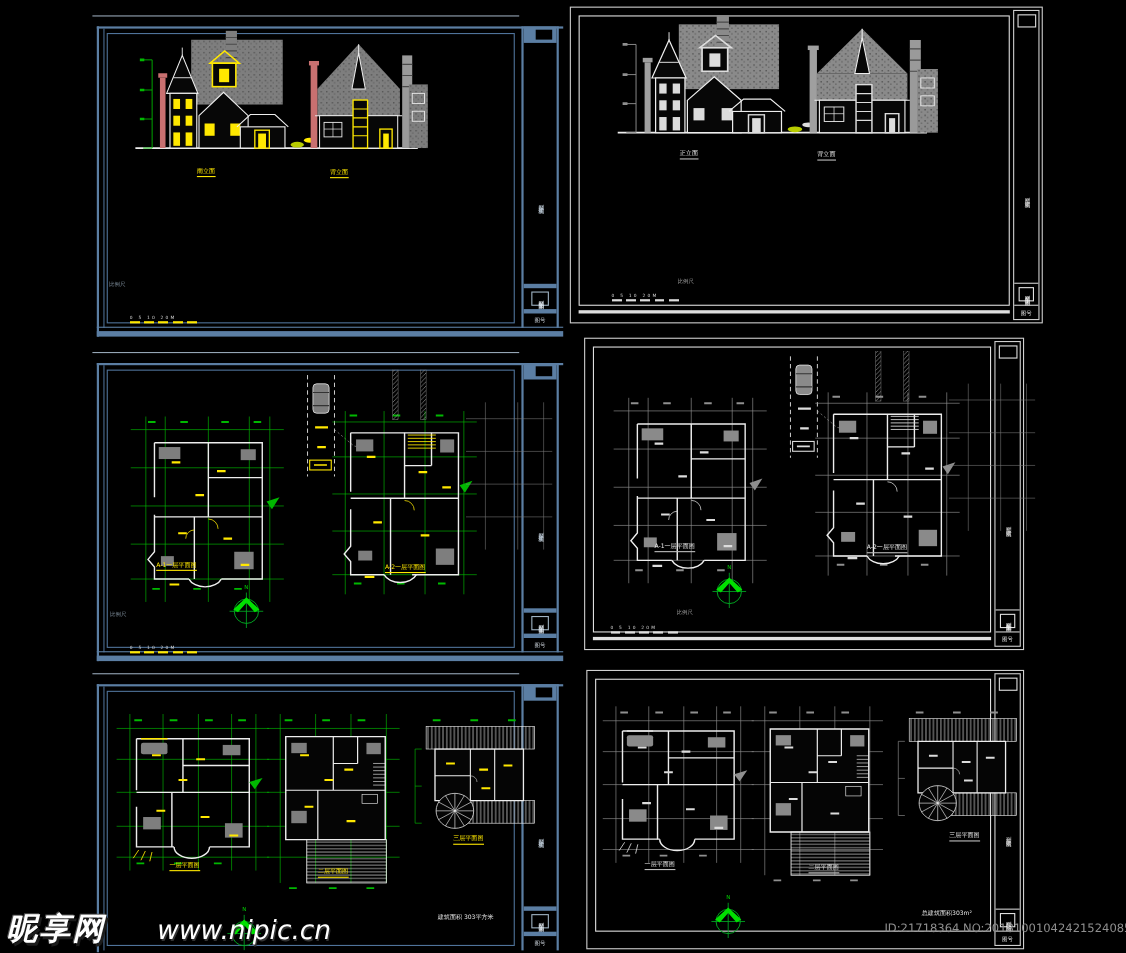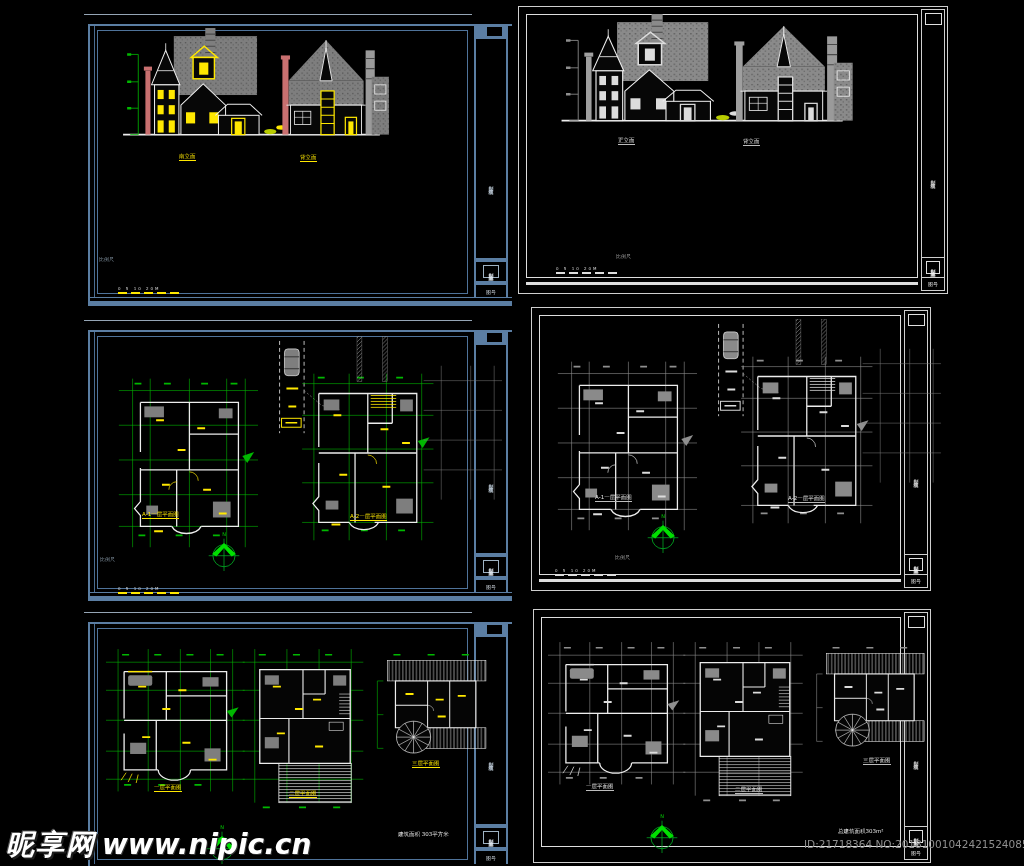--- a/index.html
+++ b/index.html
@@ -58,21 +58,21 @@
   .bsheet .scalebar{--sb:#ffe800;}
   .wsheet .scalebar{--sb:#dddddd;}
   .compass{position:absolute;width:34px;}
   .compass .n{display:block;text-align:center;font-size:5px;line-height:6px;color:#00cc00;}
   .compass svg{width:34px;height:34px;display:block;}
   .areanote{position:absolute;font-size:5.5px;line-height:6px;color:#e5e5e5;white-space:nowrap;}
   .stamp{position:absolute;left:804px;top:838px;font-size:10.5px;color:#8f8f8f;z-index:40;white-space:nowrap;}
   .wm{position:absolute;left:6px;bottom:2px;display:flex;align-items:baseline;gap:6px;z-index:50;}
   .wm .logo{font-size:28px;font-weight:bold;font-style:italic;color:#fff;letter-spacing:2px;
             text-shadow:2px 2px 0 #1c1c1c,-1px -1px 0 #555;}
-  .wm .site{font-size:28px;font-weight:bold;font-style:italic;color:#fff;text-shadow:1px 1px 0 #333;}
+  .wm .site{font-size:24px;font-weight:normal;font-style:italic;color:#fff;text-shadow:1px 1px 0 #333;margin-left:41px;}
 </style>
 </head>
 <body>
 
 <svg style="position:absolute;width:0;height:0" aria-hidden="true">
 <defs>
   <pattern id="spk" width="5" height="5" patternUnits="userSpaceOnUse">
     <rect x="1" y="1" width="1" height="1" fill="#3c3c3c"></rect>
         <rect x="3" y="3" width="1" height="1" fill="#565656"></rect>
   </pattern>

